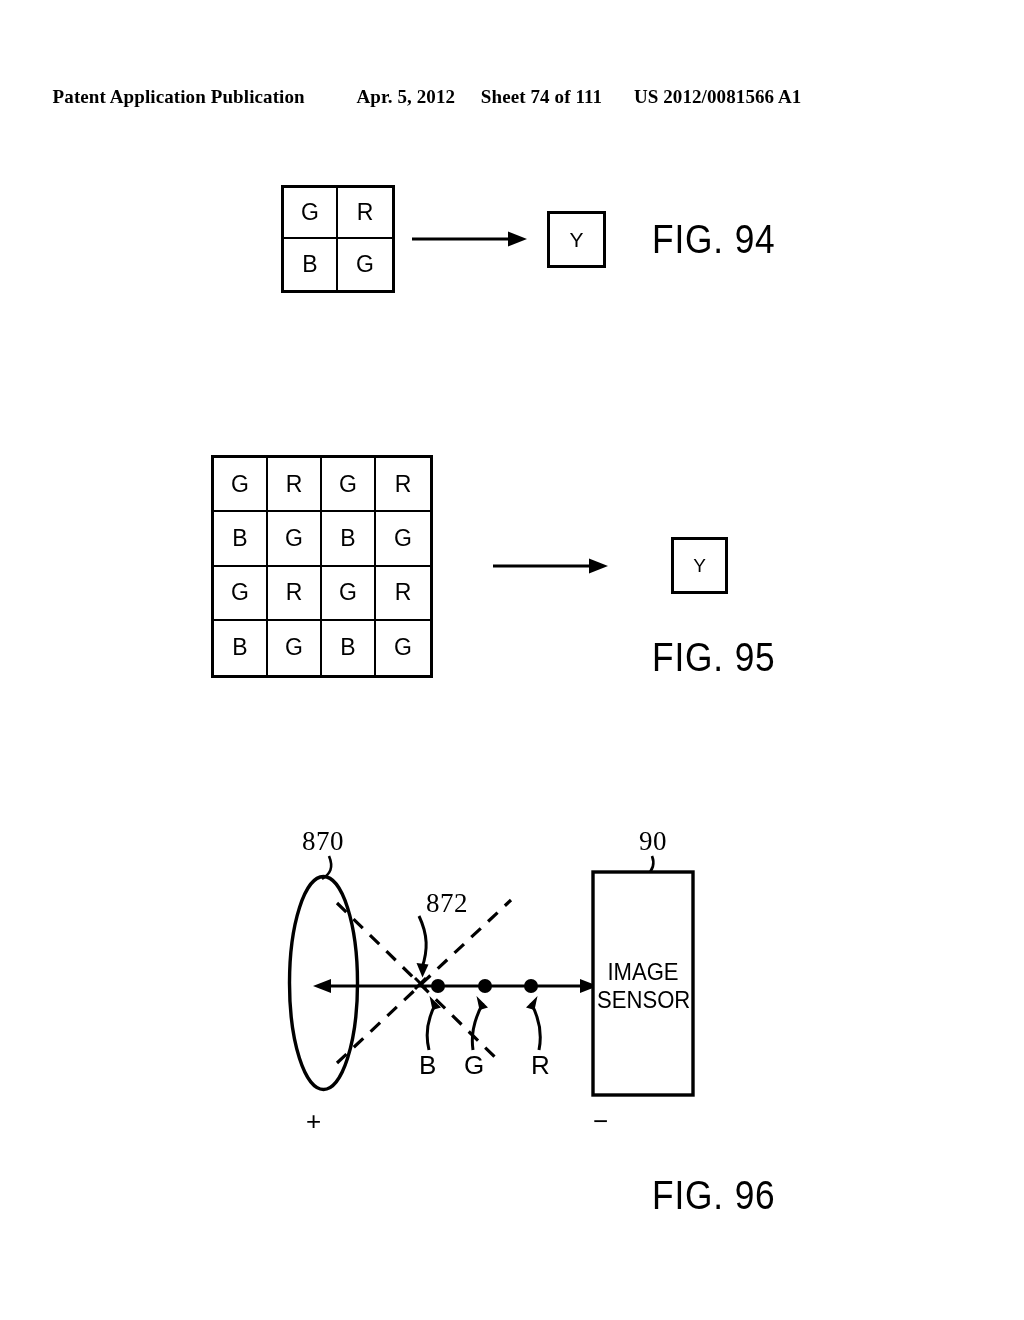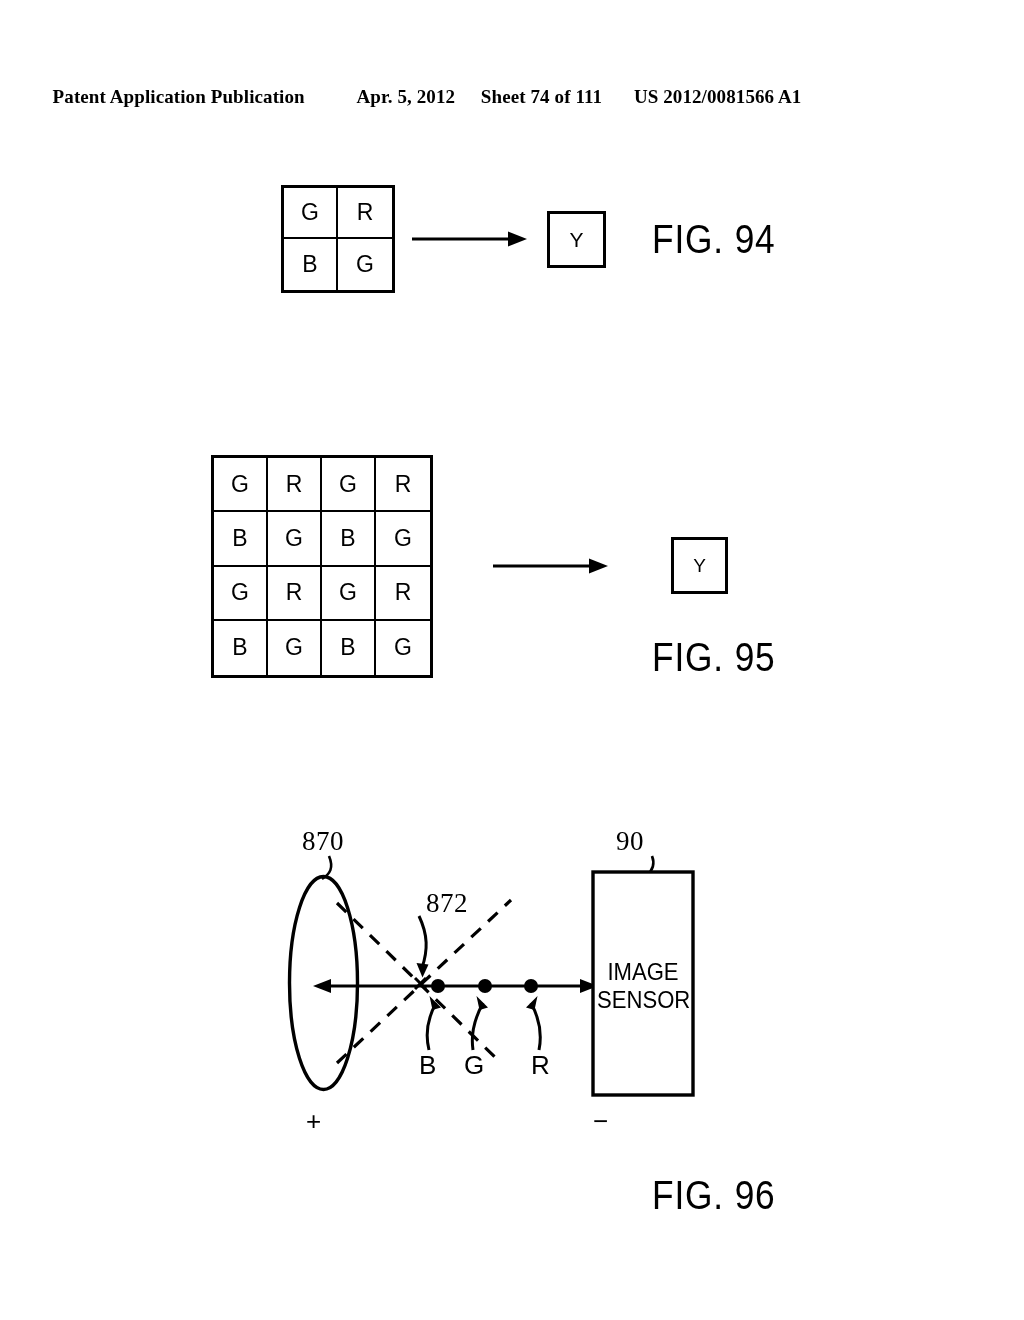--- a/index.html
+++ b/index.html
@@ -226,21 +226,21 @@
 
   <path d="M 652 856 C 656 866, 651 872, 646 876" fill="none" stroke="#000" stroke-width="2.6"></path>
 
   <rect x="593" y="872" width="100" height="223" fill="#fff" stroke="#000" stroke-width="3.4"></rect>
 </svg>
 
 <div class="ref-num" style="left:302px; top:826px;">870</div>
 
 <div class="ref-num" style="left:398px; top:888px;margin-left:28px;">872</div>
 
-<div class="ref-num" style="left:616px; top:826px;">90</div>
+<div class="ref-num" style="left:639px; top:826px;">90</div>
 
 <div class="sensor-label" style="left:593px; top:958px; width:100px;">
   <div>IMAGE</div>
   <div>SENSOR</div>
 </div>
 
 <div class="ray-label" style="left:419px; top:1050px;">B</div>
 <div class="ray-label" style="left:464px; top:1050px;">G</div>
 <div class="ray-label" style="left:531px; top:1050px;">R</div>
 

